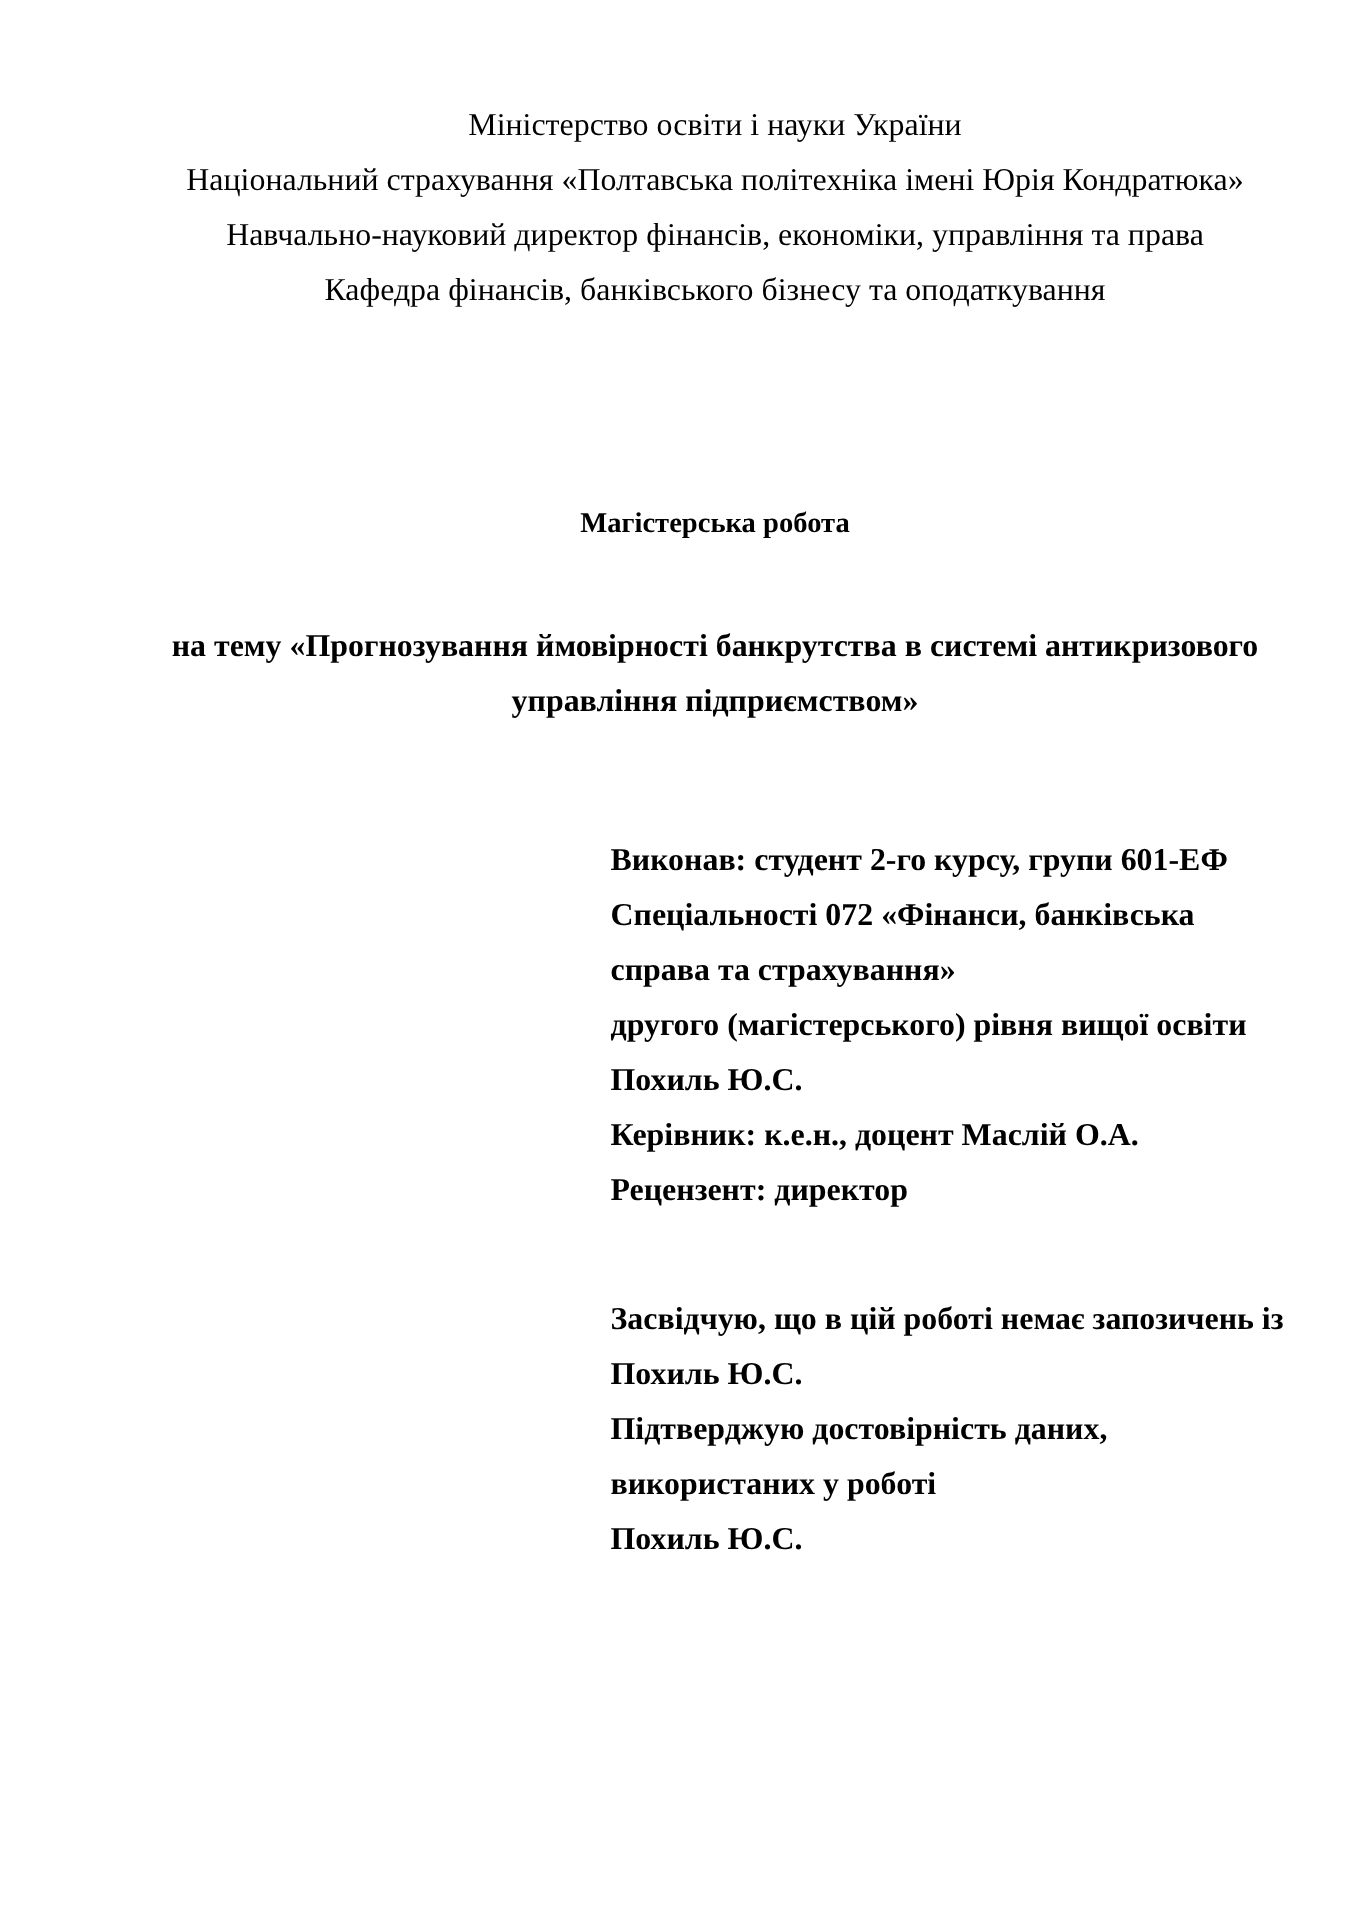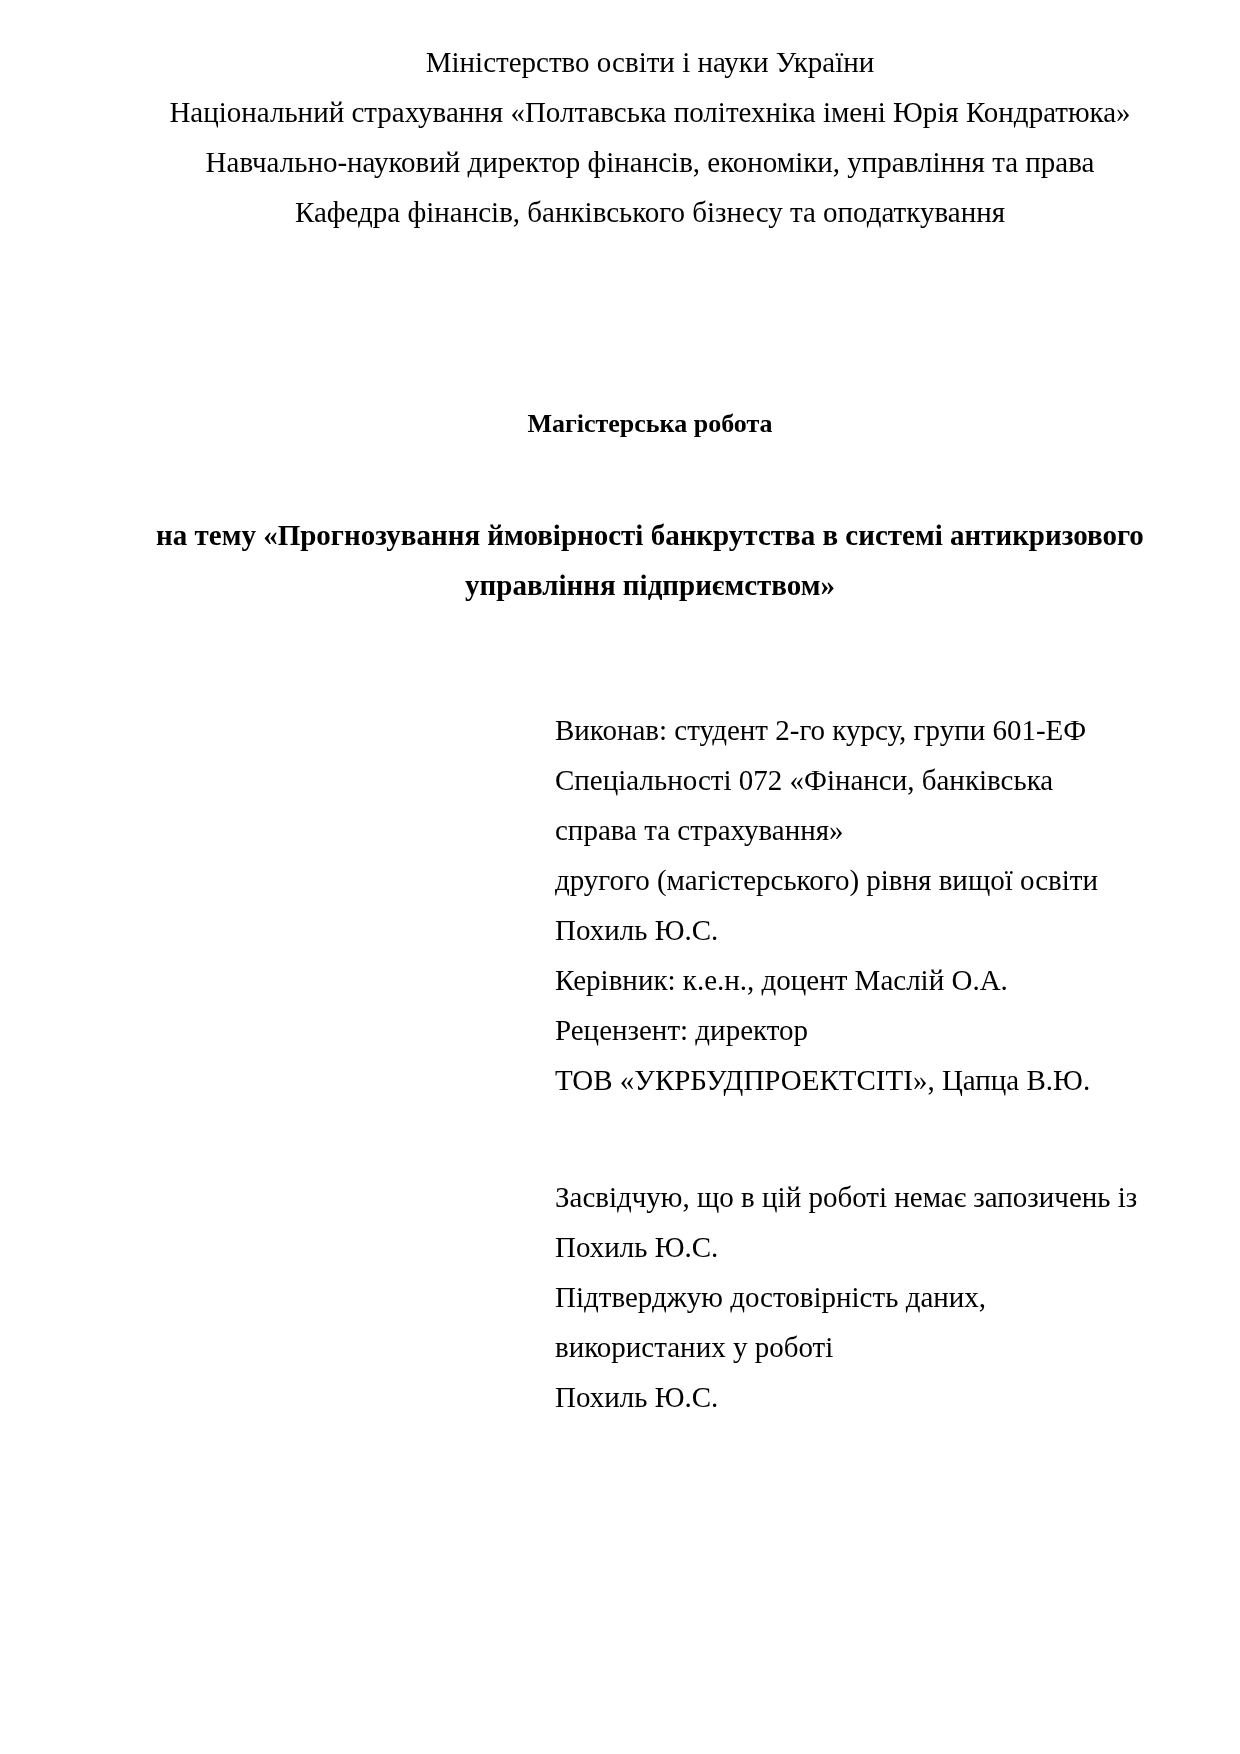--- a/index.html
+++ b/index.html
@@ -11,21 +11,21 @@
     position: relative;
     width: 1240px;
     height: 1517px;
     margin: 0 auto;
     background: #ffffff;
     color: #000000;
     font-family: "Liberation Serif", "DejaVu Serif", serif;
     font-size: 29px;
     line-height: 50px;
     box-sizing: border-box;
-    padding: 37px 95px 0 155px;
+    padding: 89px 95px 0 155px;
     overflow: hidden;
   }
   .header-block {
     text-align: center;
   }
   .header-line {
     white-space: nowrap;
   }
   .thesis-title {
     margin-top: 161px;
@@ -43,20 +43,21 @@
   .attribution-block {
     margin-top: 95px;
     margin-left: 400px;
   }
   .declaration-block {
     margin-top: 67px;
     margin-left: 400px;
   }
   .attr-line, .decl-line {
     white-space: nowrap;
+    font-weight: bold;
   }
   .footer-line {
     position: absolute;
     top: 1608px;
     left: 155px;
     width: 990px;
     text-align: center;
     white-space: nowrap;
   }
 </style>
@@ -77,21 +78,20 @@
   <div class="thesis-topic">на тему «Прогнозування ймовірності банкрутства в системі антикризового управління підприємством»</div>
 
   <div class="attribution-block">
     <div class="attr-line">Виконав: студент 2-го курсу, групи 601-ЕФ</div>
     <div class="attr-line">Спеціальності 072 «Фінанси, банківська</div>
     <div class="attr-line">справа та страхування»</div>
     <div class="attr-line">другого (магістерського) рівня вищої освіти</div>
     <div class="attr-line">Похиль Ю.С.</div>
     <div class="attr-line">Керівник: к.е.н., доцент Маслій О.А.</div>
     <div class="attr-line">Рецензент: директор</div>
-    <div class="attr-line">ТОВ «УКРБУДПРОЕКТСІТІ», Цапца В.Ю.</div>
   </div>
 
   <div class="declaration-block">
     <div class="decl-line">Засвідчую, що в цій роботі немає запозичень із</div>
     <div class="decl-line">Похиль Ю.С.</div>
     <div class="decl-line">Підтверджую достовірність даних,</div>
     <div class="decl-line">використаних у роботі</div>
     <div class="decl-line">Похиль Ю.С.</div>
   </div>
 

